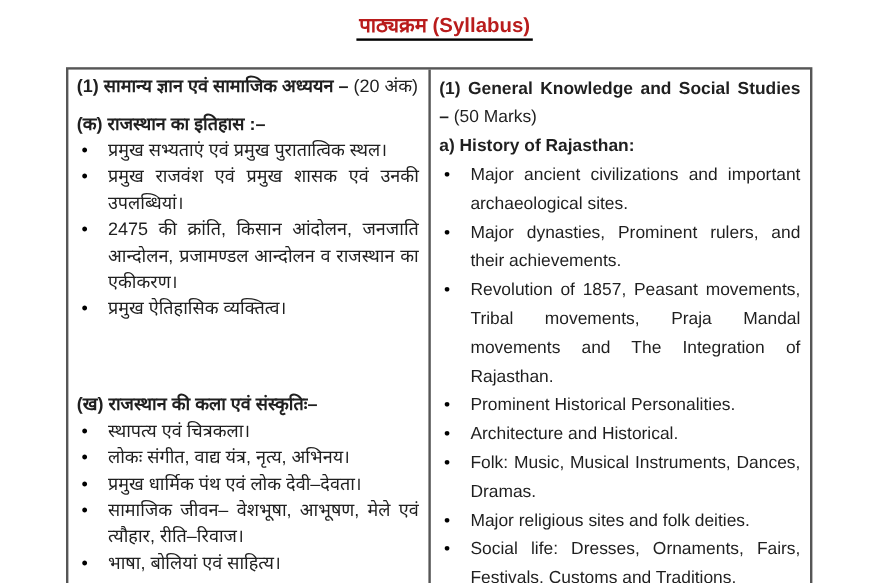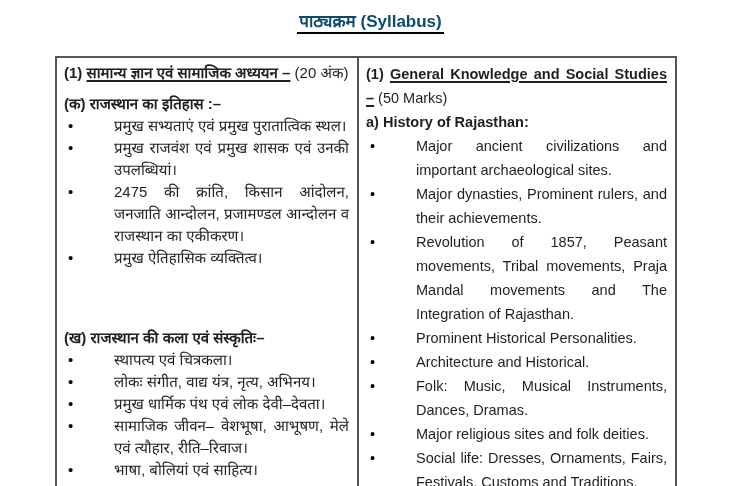--- a/index.html
+++ b/index.html
@@ -10,46 +10,46 @@
     font-family: "Liberation Sans", "DejaVu Sans", sans-serif;
     color: #1f1f1f;
   }
   .page { position: relative; width: 741px; height: 486px; background:#fff; }
 
   .doc-title {
     position: absolute; top: 9px; left: 0; width: 100%;
     text-align: center;
   }
   .doc-title span {
-    font-size: 17px; font-weight: bold; color: #0c4a6e;
+    font-size: 17px; font-weight: bold; color: #b91c1c;
     border-bottom: 2px solid #000; padding: 0 2px 1px 2px;
   }
 
   .syllabus-table {
     position: absolute; left: 55px; top: 56px; width: 622px; height: 600px;
     border: 2px solid #565656;
     display: flex; align-items: stretch;
     background: #fff;
   }
   .cell { padding: 4px 8px 0 7px; }
   .cell.left  { width: 300px; font-size: 15px;   line-height: 22px; }
   .cell.right { flex: 1; border-left: 2px solid #565656; font-size: 14.5px; line-height: 24px; }
 
   .head { text-align: justify; }
   .b { font-weight: bold; }
-  .u { text-decoration: underline; text-decoration-thickness: 1.5px; text-underline-offset: 2px; }
+  .u { text-decoration-thickness: 1.5px; text-underline-offset: 2px; }
 
   .sec-head { font-weight: bold; text-align: left; }
   .left  .sec-a-head { margin-top: 9px; }
   .left  .sec-b-head { margin-top: 58px; }
   .right .sec-b-head { margin-top: 12px; }
 
   .li { display: flex; }
   .li .dot { width: 26px; flex: 0 0 26px; padding-left: 4px; color: #000; }
-  .li .txt { flex: 1; text-align: justify; margin-left: 24px; }
+  .li .txt { flex: 1; text-align: justify; }
 </style>
 </head>
 <body>
 
 <div class="page">
 
   <div class="doc-title">
     <span>पाठ्यक्रम (Syllabus)</span>
   </div>
 

